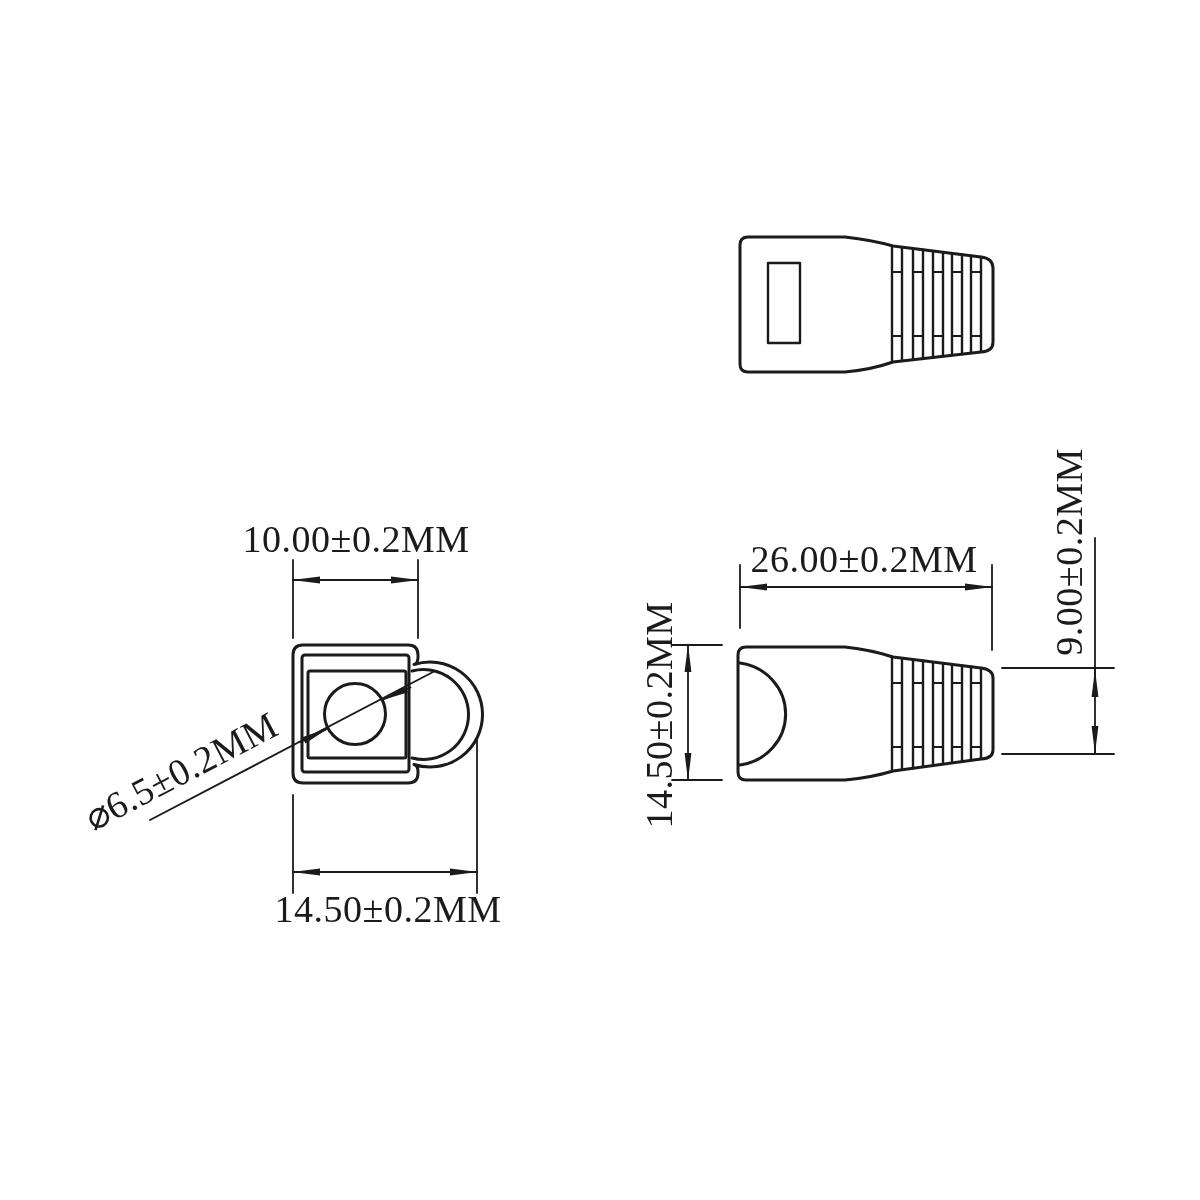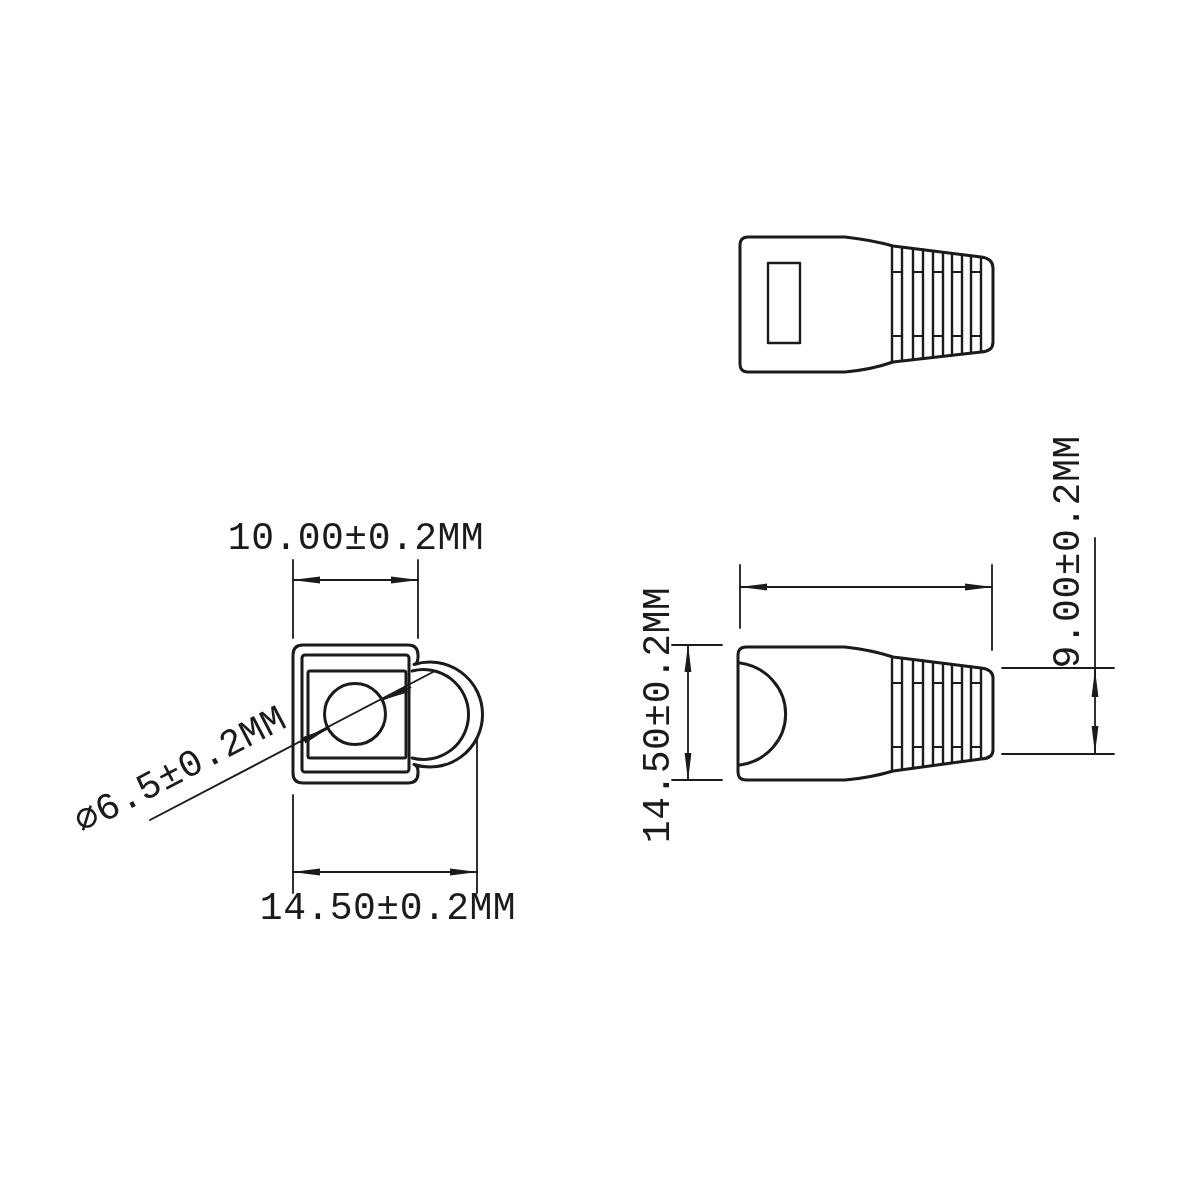--- a/index.html
+++ b/index.html
@@ -1,20 +1,20 @@
 <!DOCTYPE html>
 <html style="--line: #1b1b1b; --bg: #ffffff;"><head>
 <meta charset="utf-8">
 <style>
   :root { --line:#1b1b1b; --bg:#ffffff; }
   html,body { margin:0; padding:0; background:var(--bg); }
   #stage {
     position:relative; width:1200px; height:1200px;
     background:var(--bg); overflow:hidden;
-    font-family:Liberation Mono, monospace;
+    font-family:Liberation Serif, serif;
   }
   #linework { position:absolute; left:0; top:0; }
   .stroke  { fill:none; stroke:var(--line); stroke-linecap:round; stroke-linejoin:round; }
   .w3  { stroke-width:3; }
   .w24 { stroke-width:2.4; }
   .w22 { stroke-width:2.2; }
   .w19 { stroke-width:1.9; }
   .w18 { stroke-width:1.8; }
   .arrowfill { fill:var(--line); }
   .dim-label {
@@ -86,17 +86,18 @@
       <line class="stroke w18" x1="1095" y1="729" x2="1095" y2="753" marker-end="url(#arr)"></line>
     </g>
   </svg>
 
   <div class="dim-label" style="left:356px; top:539px;">10.00±0.2MM</div>
 
   <div class="dim-label" style="left:388px; top:909px;">14.50±0.2MM</div>
 
   <div class="dim-label rot-diag" style="left:181px; top:771px;">⌀6.5±0.2MM</div>
 
+  <div class="dim-label" style="left:864px; top:559px;">26.00±0.2MM</div>
 
   <div class="dim-label rot-90" style="left:659px; top:715px;">14.50±0.2MM</div>
 
   <div class="dim-label rot-90" style="left:1069px; top:552px;">9.00±0.2MM</div>
 </div>
 
 </body></html>

